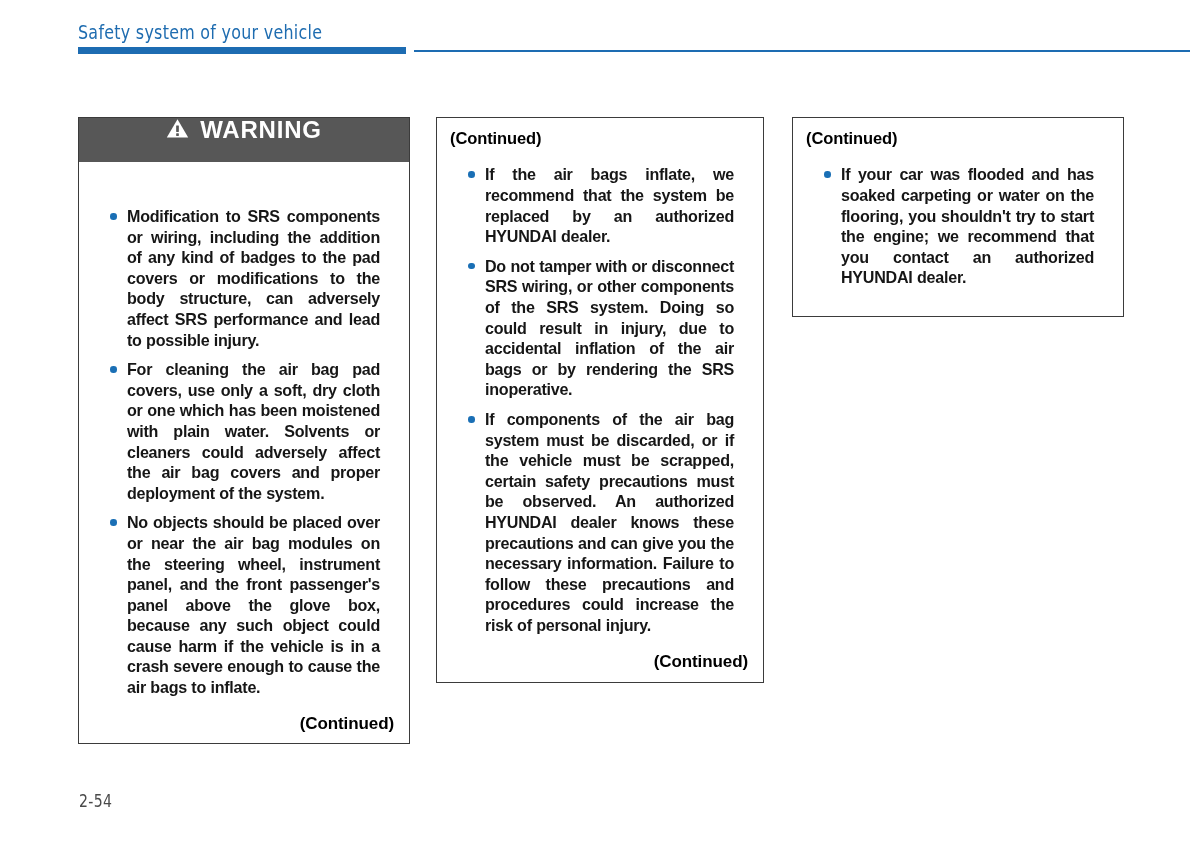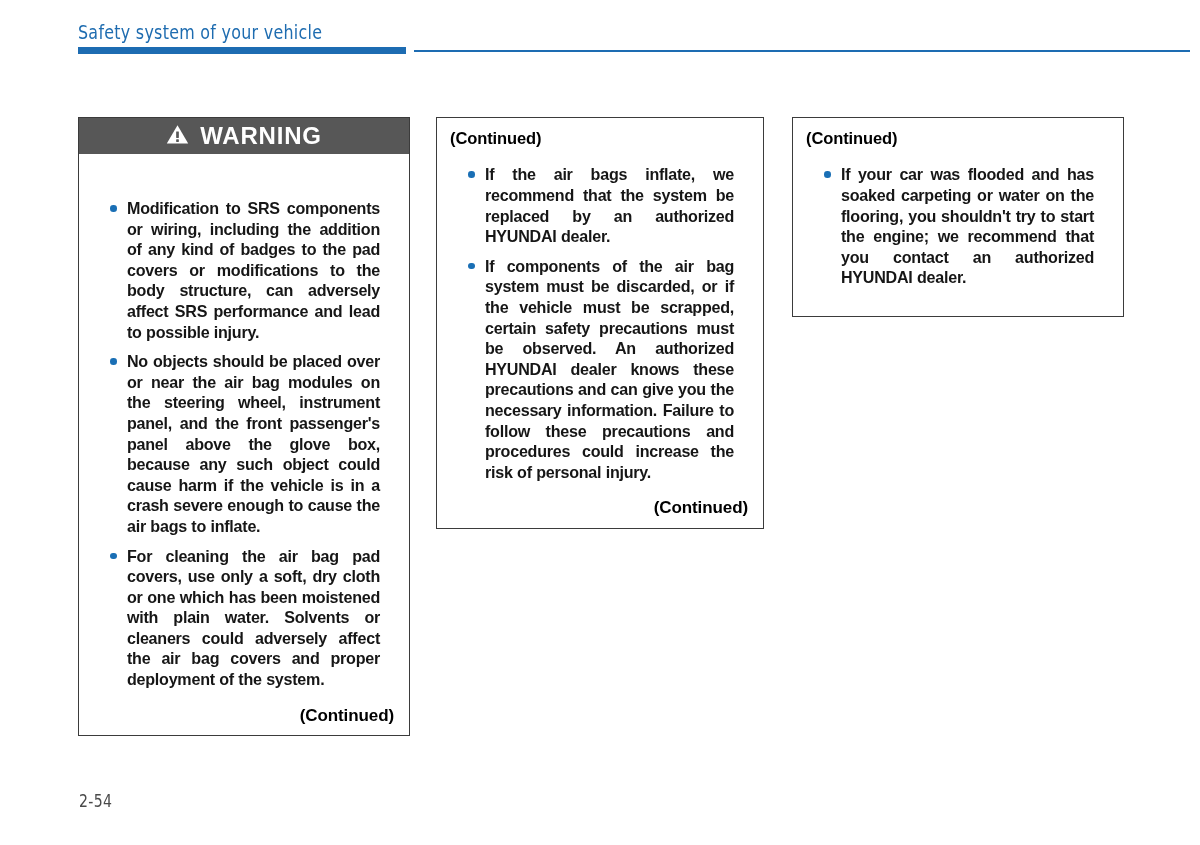--- a/index.html
+++ b/index.html
@@ -57,23 +57,23 @@
   
   .col { position: absolute; }
 
   .warn-box {
     border: 1.4px solid #3b3b3b;
     background: #ffffff;
   }
 
   .warn-head {
     background: #575757;
-    height: 36px;
+    height: 44px;
     display: flex;
-    align-items: center;
+    align-items: flex-start;
     justify-content: center;
     gap: 11px;
   }
   .warn-head-label {
     color: #ffffff;
     font-size: 24px;
     font-weight: 700;
     letter-spacing: 0.8px;
     line-height: 1;
   }
@@ -181,40 +181,43 @@
         </svg>
       </span>
       <span class="warn-head-label">WARNING</span>
     </div>
     <div class="warn-body">
       <ul class="bullets">
         <li>
             <span class="t">Modification to SRS components or wiring, including the addition of any kind of badges to the pad covers or modifications to the body structure, can adversely affect SRS performance and lead to possible injury.</span>
           </li>
         <li>
+            <span class="t">For cleaning the air bag pad covers, use only a soft, dry cloth or one which has been moistened with plain water. Solvents or cleaners could adversely affect the air bag covers and proper deployment of the system.</span>
+          </li>
+        <li>
             <span class="t">No objects should be placed over or near the air bag modules on the steering wheel, instrument panel, and the front passenger's panel above the glove box, because any such object could cause harm if the vehicle is in a crash severe enough to cause the air bags to inflate.</span>
-          </li>
-        <li>
-            <span class="t">For cleaning the air bag pad covers, use only a soft, dry cloth or one which has been moistened with plain water. Solvents or cleaners could adversely affect the air bag covers and proper deployment of the system.</span>
           </li>
       </ul>
       <div class="cont-bottom">(Continued)</div>
     </div>
   </div>
 </div>
 
 <div class="col" id="col2">
   <div class="warn-box">
     <div class="warn-body">
       <div class="cont-top">(Continued)</div>
       <ul class="bullets">
         <li>
             <span class="t">If the air bags inflate, we recommend that the system be replaced by an authorized HYUNDAI dealer.</span>
           </li>
         <li>
+            <span class="t">Do not tamper with or disconnect SRS wiring, or other components of the SRS system. Doing so could result in injury, due to accidental inflation of the air bags or by rendering the SRS inoperative.</span>
+          </li>
+        <li>
             <span class="t">If components of the air bag system must be discarded, or if the vehicle must be scrapped, certain safety precautions must be observed. An authorized HYUNDAI dealer knows these precautions and can give you the necessary information. Failure to follow these precautions and procedures could increase the risk of personal injury.</span>
           </li>
       </ul>
       <div class="cont-bottom">(Continued)</div>
     </div>
   </div>
 </div>
 
 <div class="col" id="col3">
   <div class="warn-box">

